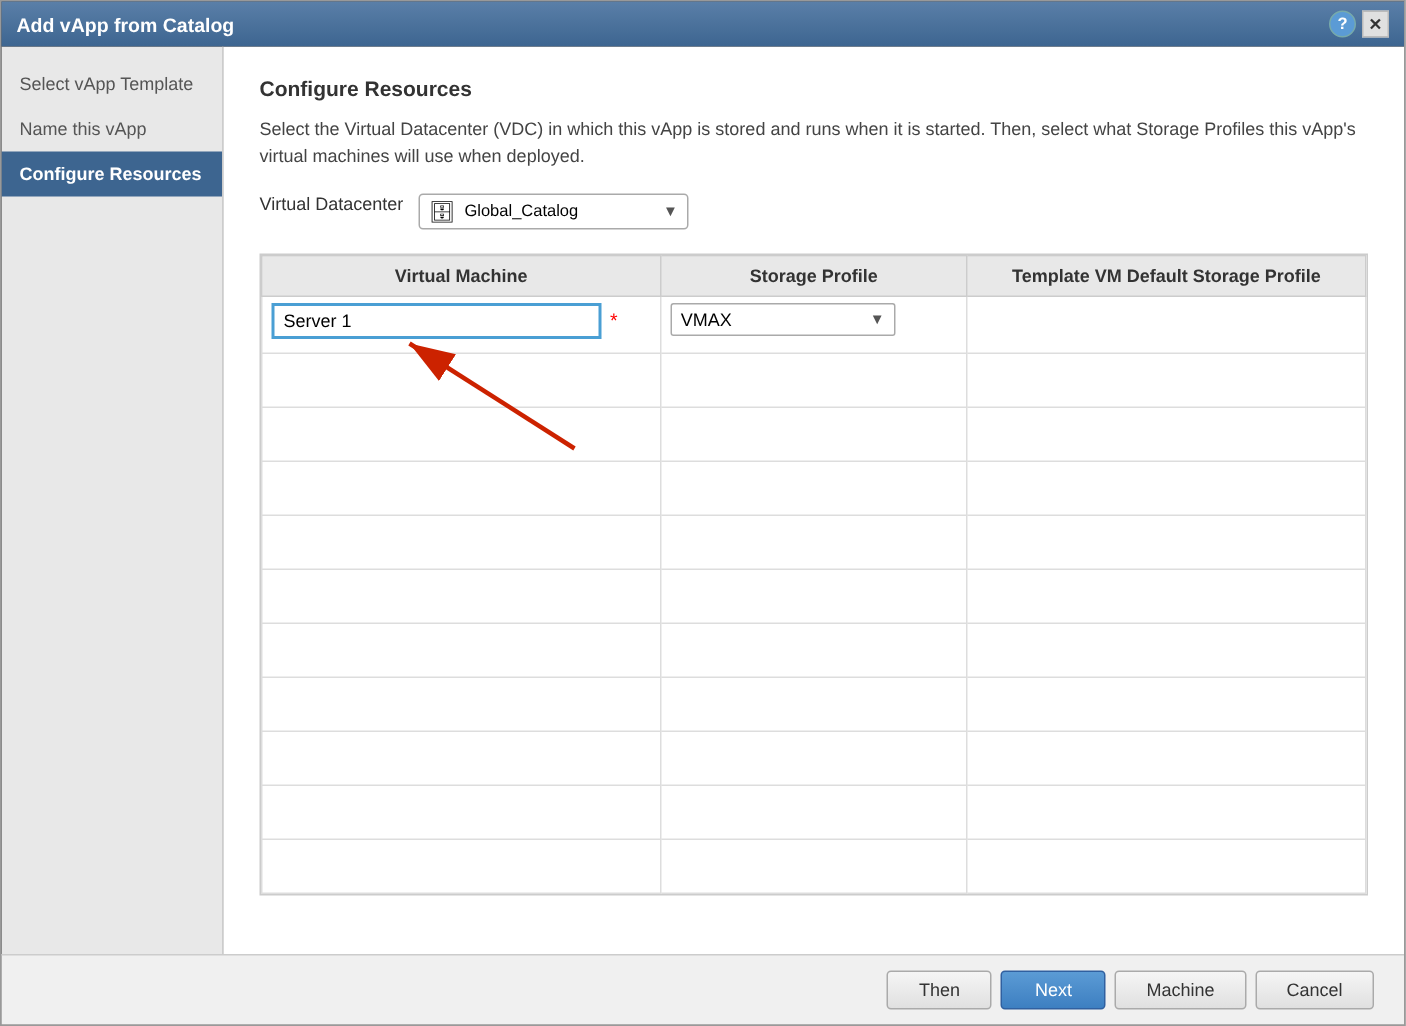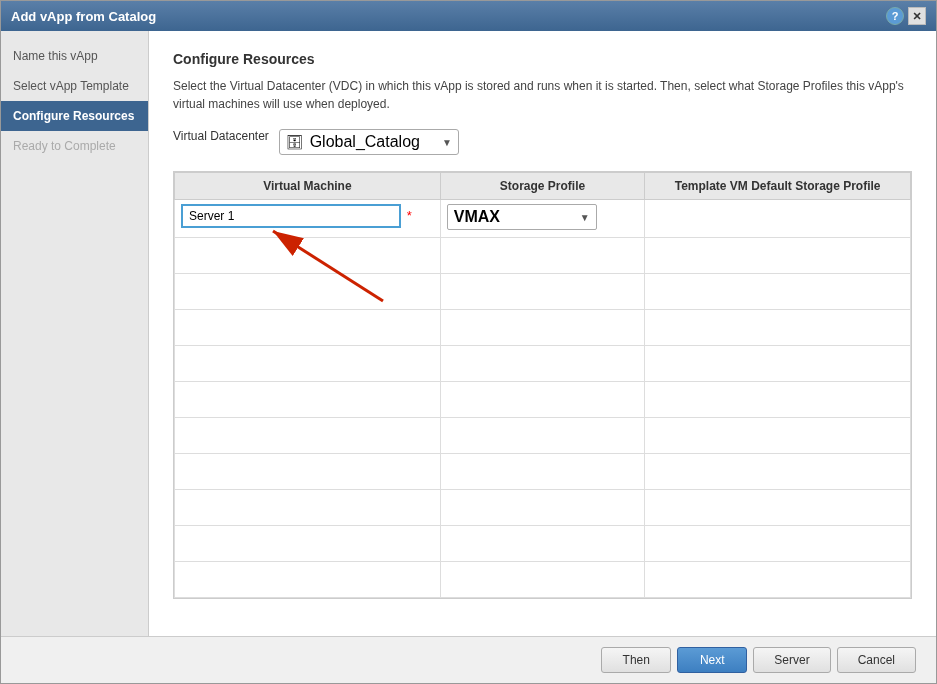--- a/index.html
+++ b/index.html
@@ -133,21 +133,21 @@
       border-radius: 3px;
       gap: 6px;
       min-width: 180px;
       cursor: pointer;
     }
     .vdc-select-icon {
       font-size: 14px;
     }
     .vdc-select-text {
       flex: 1;
-      font-size: 16px;
+      font-size: 11px;
     }
     .vdc-select-arrow {
       font-size: 10px;
       color: #555;
     }
     .table-container {
       flex: 1;
       border: 1px solid #ccc;
       overflow: hidden;
     }
@@ -196,22 +196,21 @@
       border: 1px solid #aaa;
       background: white;
       padding: 3px 6px;
       border-radius: 2px;
       gap: 4px;
       width: 150px;
       cursor: pointer;
     }
     .storage-select-text {
       flex: 1;
-      font-size: 16px;
-      font-weight: bold;
+      font-size: 12px;
     }
     .storage-select-arrow {
       font-size: 10px;
       color: #555;
     }
     .table-wrapper {
       position: relative;
     }
     .footer {
       background: #f0f0f0;
@@ -254,30 +253,27 @@
     <div class="title-bar-icons">
       <div class="title-icon">?</div>
       <div class="title-close">✕</div>
     </div>
   </div>
 
   <div class="content">
 
     <div class="sidebar">
       <div class="sidebar-item">
+        <span>Select vApp Template</span>
+      </div>
+      <div class="sidebar-item">
         <span>Name this vApp</span>
-      </div>
-      <div class="sidebar-item">
-        <span>Select vApp Template</span>
       </div>
       <div class="sidebar-item active">
         <span>Configure Resources</span>
-      </div>
-      <div class="sidebar-item disabled">
-        <span>Ready to Complete</span>
       </div>
     </div>
 
     <div class="main">
       <div class="section-title">Configure Resources</div>
       <div class="description">Select the Virtual Datacenter (VDC) in which this vApp is stored and runs when it is started. Then, select what Storage Profiles this vApp's virtual machines will use when deployed.</div>
 
       <div class="vdc-row">
         <span class="vdc-label">Virtual Datacenter</span>
         <div class="vdc-select">
@@ -385,19 +381,19 @@
   </div>
 
   <div class="footer">
     <button class="btn">
       <span>Then</span>
     </button>
     <button class="btn btn-primary">
       <span>Next</span>
     </button>
     <button class="btn">
-      <span>Server</span>
+      <span>Machine</span>
     </button>
     <button class="btn">
       <span>Cancel</span>
     </button>
   </div>
 </div>
 
 </body></html>

